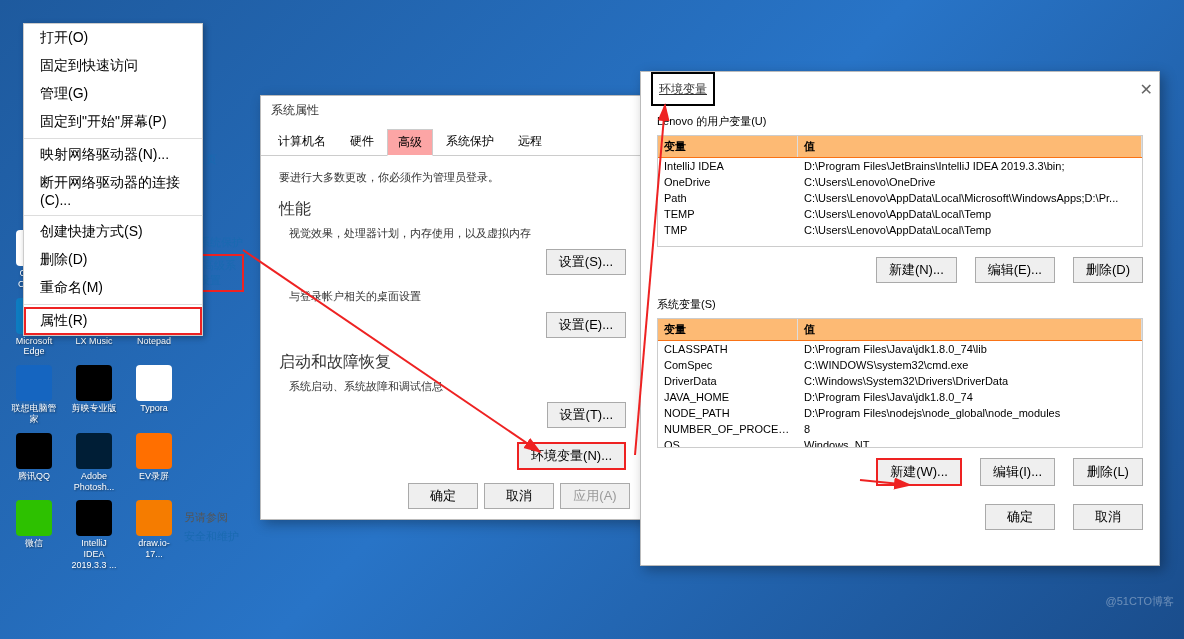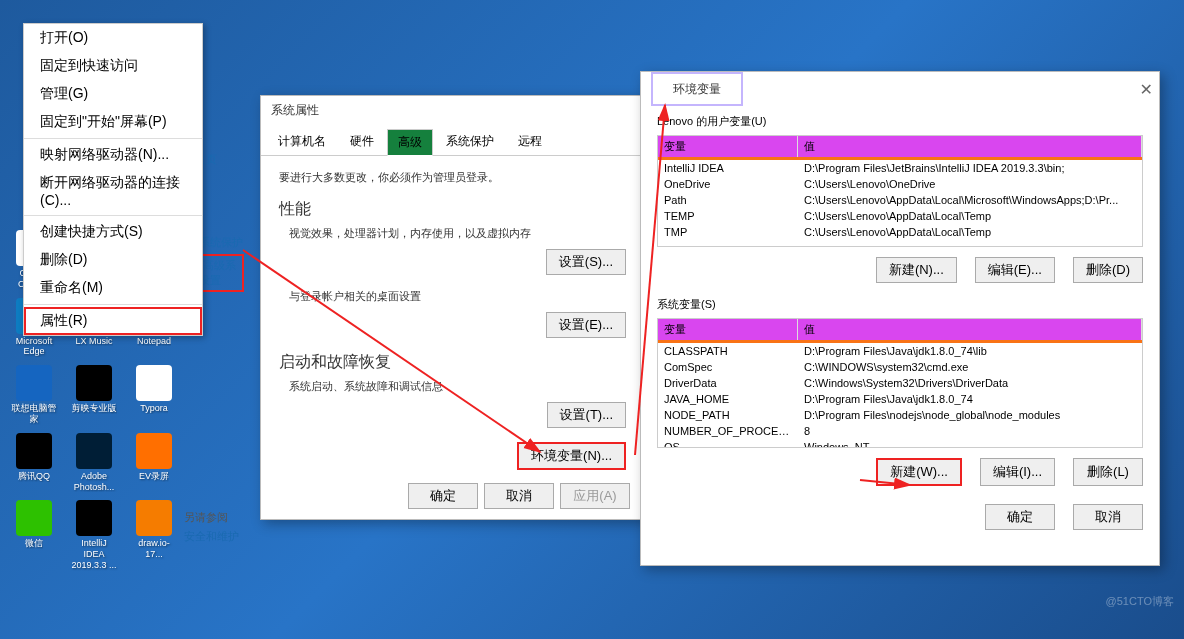--- a/index.html
+++ b/index.html
@@ -20,36 +20,36 @@
 .win-close { position: absolute; right: 6px; top: 4px; font-size: 16px; color: #666; cursor: pointer; }
 
 .sidebar { position: absolute; top: 148px; left: 184px; width: 60px; font-size: 11px; color: #1a6ab1; }
 .sidebar .link { margin: 4px 0; cursor: pointer; }
 .sidebar .hl { border: 2px solid #e22; padding: 2px; }
 .shield { display: inline-block; width: 12px; height: 12px; background: linear-gradient(135deg, #0078d4 50%, #ffc83d 50%); border-radius: 2px; margin-right: 3px; vertical-align: middle; }
 
 .sysprop { top: 95px; left: 260px; width: 385px; height: 425px; }
 .tabs { display: flex; border-bottom: 1px solid #ccc; padding: 4px 6px 0; gap: 2px; }
 .tab { padding: 4px 10px; font-size: 12px; border: 1px solid transparent; cursor: pointer; }
-.tab.active { background: #15803d; border: 1px solid #ccc; border-bottom: 1px solid #fff; position: relative; top: 1px; }
+.tab.active { background: #fca5a5; border: 1px solid #ccc; border-bottom: 1px solid #fff; position: relative; top: 1px; }
 .sysprop-body { padding: 14px 18px; font-size: 12px; color: #333; }
 .section { margin-bottom: 14px; }
 .section .hdr { font-size: 16px; margin-bottom: 6px; }
 .section .desc { font-size: 11px; color: #333; padding-left: 10px; margin-bottom: 8px; }
 .btn-row { text-align: right; margin-top: 8px; }
 .win-btn { font-size: 13px; padding: 3px 12px; border: 1px solid #aaa; background: #efefef; cursor: pointer; min-width: 70px; }
 .highlighted-btn { border: 2px solid #e22 !important; }
 .footer-btns { position: absolute; bottom: 10px; right: 14px; display: flex; gap: 6px; }
 
 .envvar { top: 71px; left: 640px; width: 520px; height: 495px; }
-.envvar .title-hl { border: 2px solid #c4b5fd; display: inline-block; padding: 1px 20px; }
+.envvar .title-hl { border: 2px solid #000000; display: inline-block; padding: 1px 6px; text-decoration: underline; }
 .envvar-body { padding: 10px 16px; font-size: 12px; }
 .group-label { font-size: 11px; margin: 4px 0 6px; }
 .var-table { width: 100%; border: 1px solid #ccc; font-size: 11px; height: 112px; overflow: hidden; }
-.var-table .thead { display: flex; background: #d946ef; border-bottom: 3px solid #f97316; }
+.var-table .thead { display: flex; background: #fdba74; border-bottom: 1px solid #f97316; font-weight: bold; }
 .var-table .th { padding: 3px 6px; border-right: 1px solid #ddd; }
 .var-table .col1 { width: 140px; flex-shrink: 0; }
 .var-table .col2 { flex: 1; }
 .var-table .row { display: flex; padding: 1px 0; }
 .var-table .cell { padding: 1px 6px; white-space: nowrap; overflow: hidden; text-overflow: ellipsis; }
 .tbl-btns { display: flex; justify-content: flex-end; gap: 18px; margin: 10px 0 14px; }
 
 .breadcrumb-bar { position: absolute; top: 120px; left: 262px; font-size: 11px; display: flex; align-items: center; gap: 4px; color: #555; }
 .bottom-links { position: absolute; top: 510px; left: 184px; font-size: 11px; color: #555; }
 .bottom-links .link { color: #1a6ab1; margin-top: 4px; cursor: pointer; }

